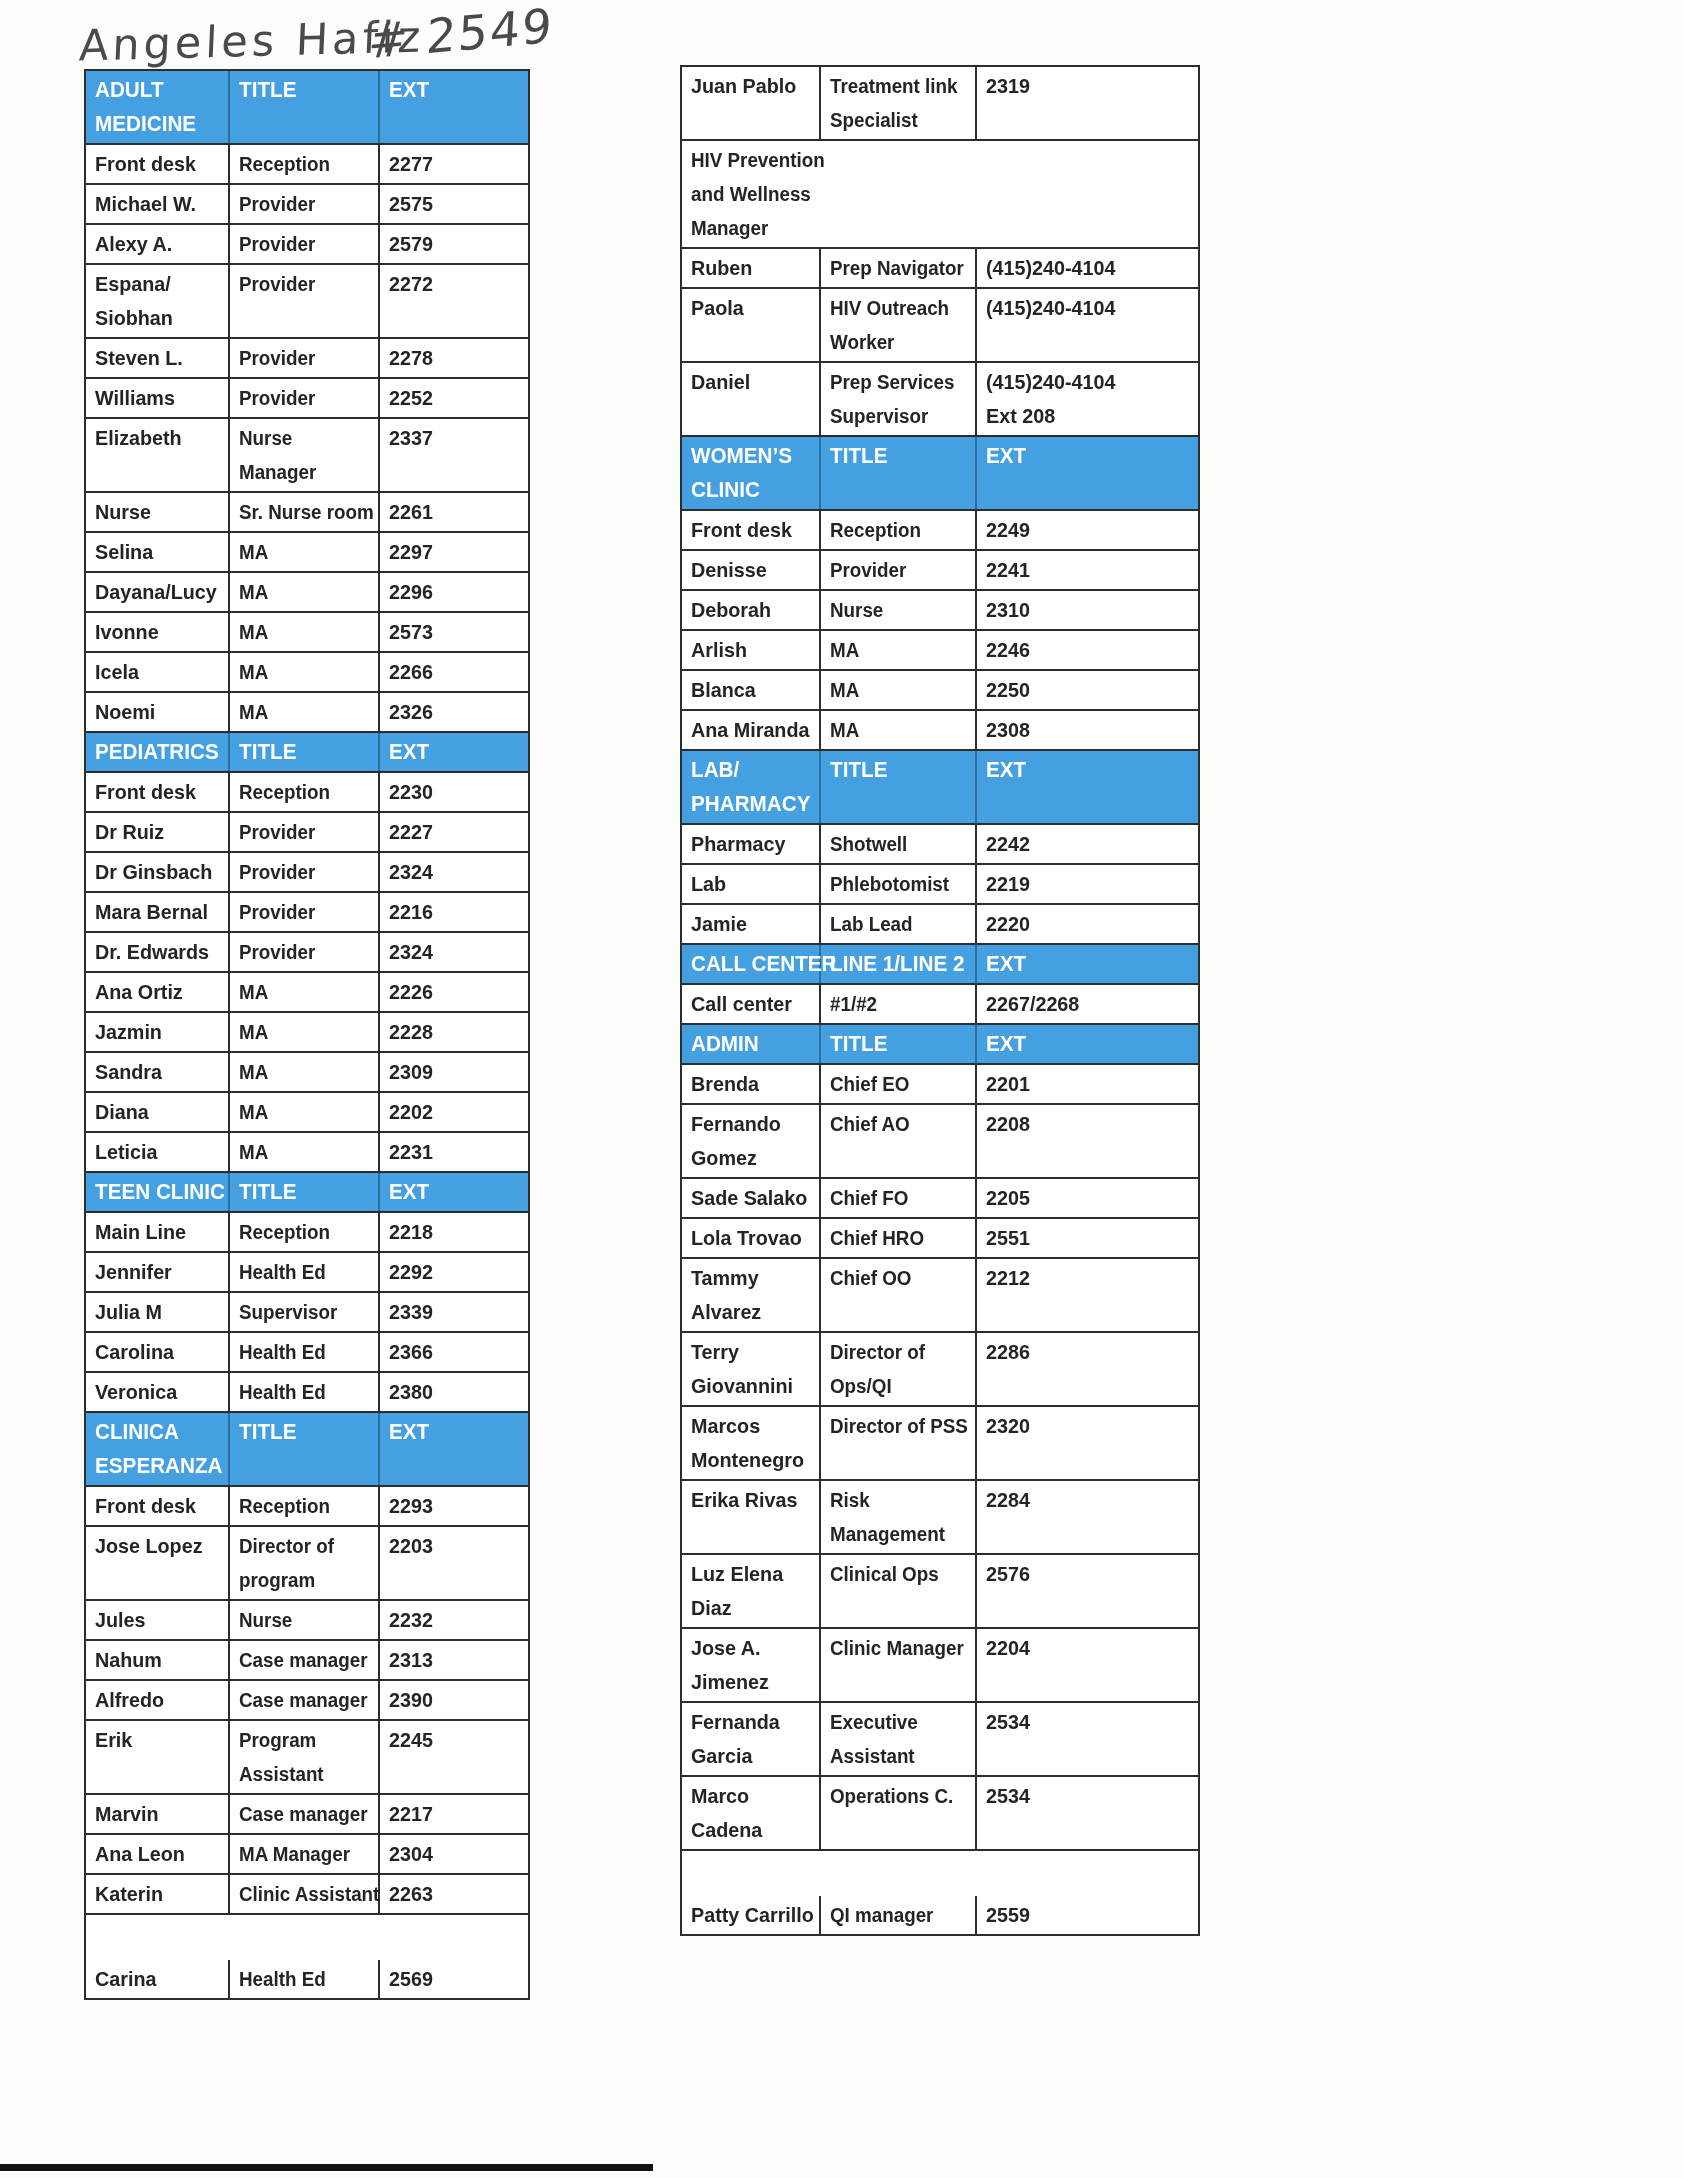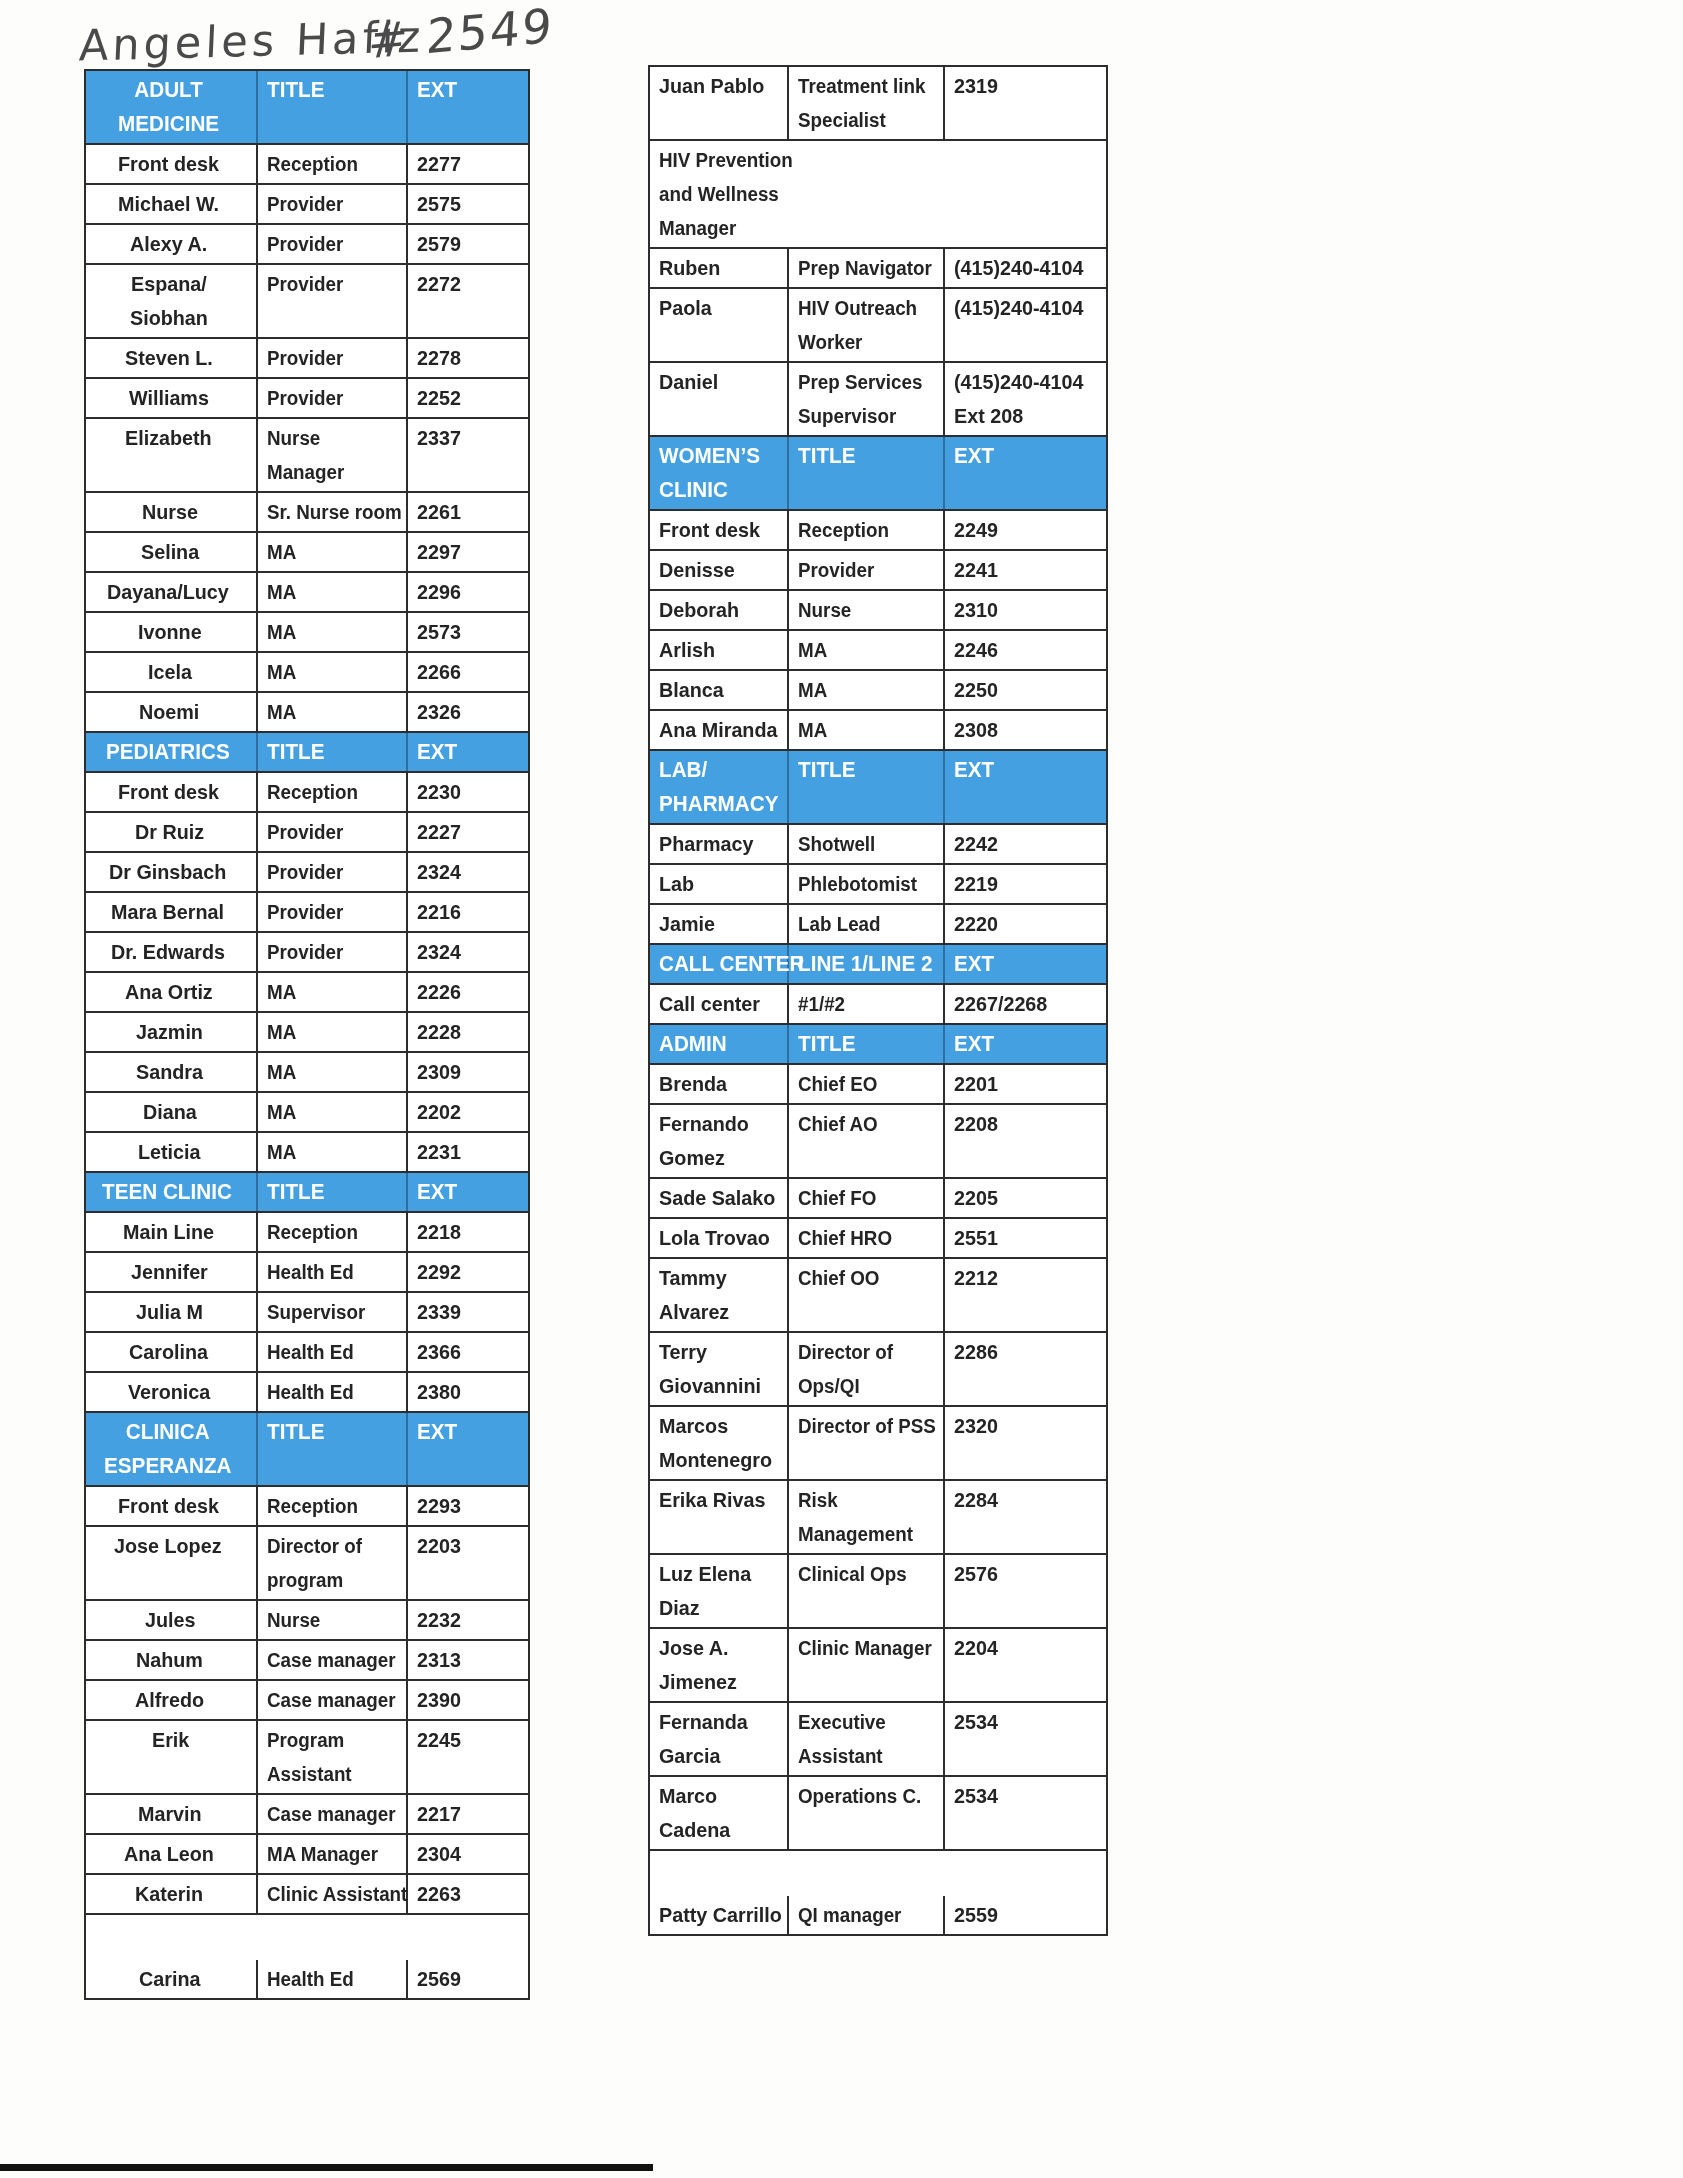--- a/index.html
+++ b/index.html
@@ -23,28 +23,28 @@
     left:368px;top:6px;font-size:47px;letter-spacing:2px;
     transform:rotate(-5deg) skewX(-8deg);
   }
 
   
   .dir-table{
     position:absolute;display:flex;flex-direction:column;
     border:2px solid #2d2d2d;background:#ffffff;
   }
   #left-table{left:84px;top:69px;width:446px;}
-  #right-table{left:648px;top:65px;width:460px;text-decoration:underline;}
+  #right-table{left:680px;top:65px;width:520px;text-decoration:underline;}
 
   .row{display:flex;border-bottom:2px solid #2d2d2d;min-height:38px;align-items:stretch;}
   .row:last-child{border-bottom:none;margin-top:45px;}
   .cell{border-right:2px solid #2d2d2d;padding:2px 8px 2px 9px;}
   .cell:last-child{border-right:none;}
 
-  #left-table  .c0{width:172px;flex:none;text-align:center;}
+  #left-table  .c0{width:144px;flex:none;}
   #left-table  .c1{width:150px;flex:none;}
   #left-table  .c2{flex:1;}
   #right-table .c0{width:139px;flex:none;}
   #right-table .c1{width:156px;flex:none;}
   #right-table .c2{flex:1;}
 
   .txt{
     display:inline-block;white-space:pre;
     transform:scaleX(0.94);transform-origin:0 0;
     font-size:21px;font-weight:700;line-height:34px;color:#242424;

